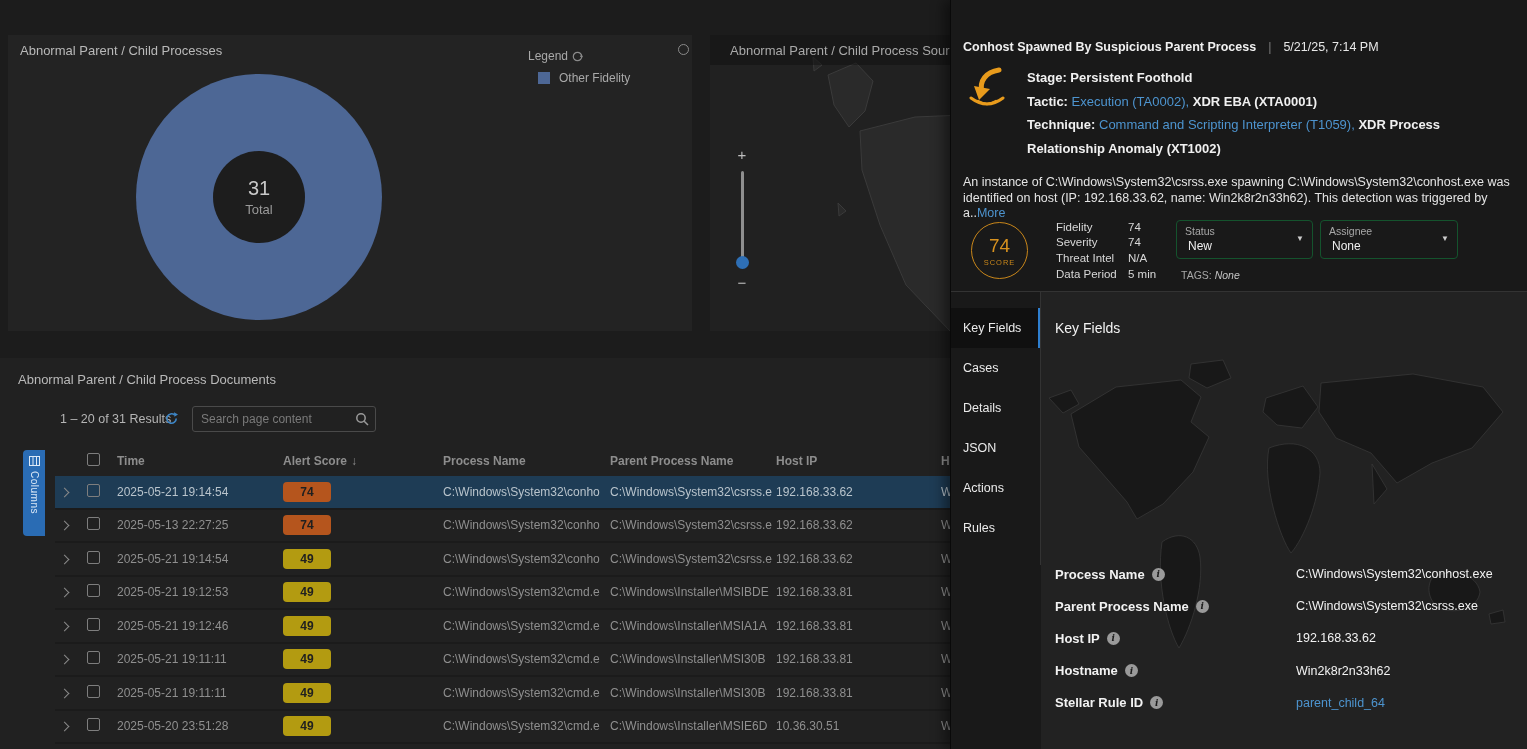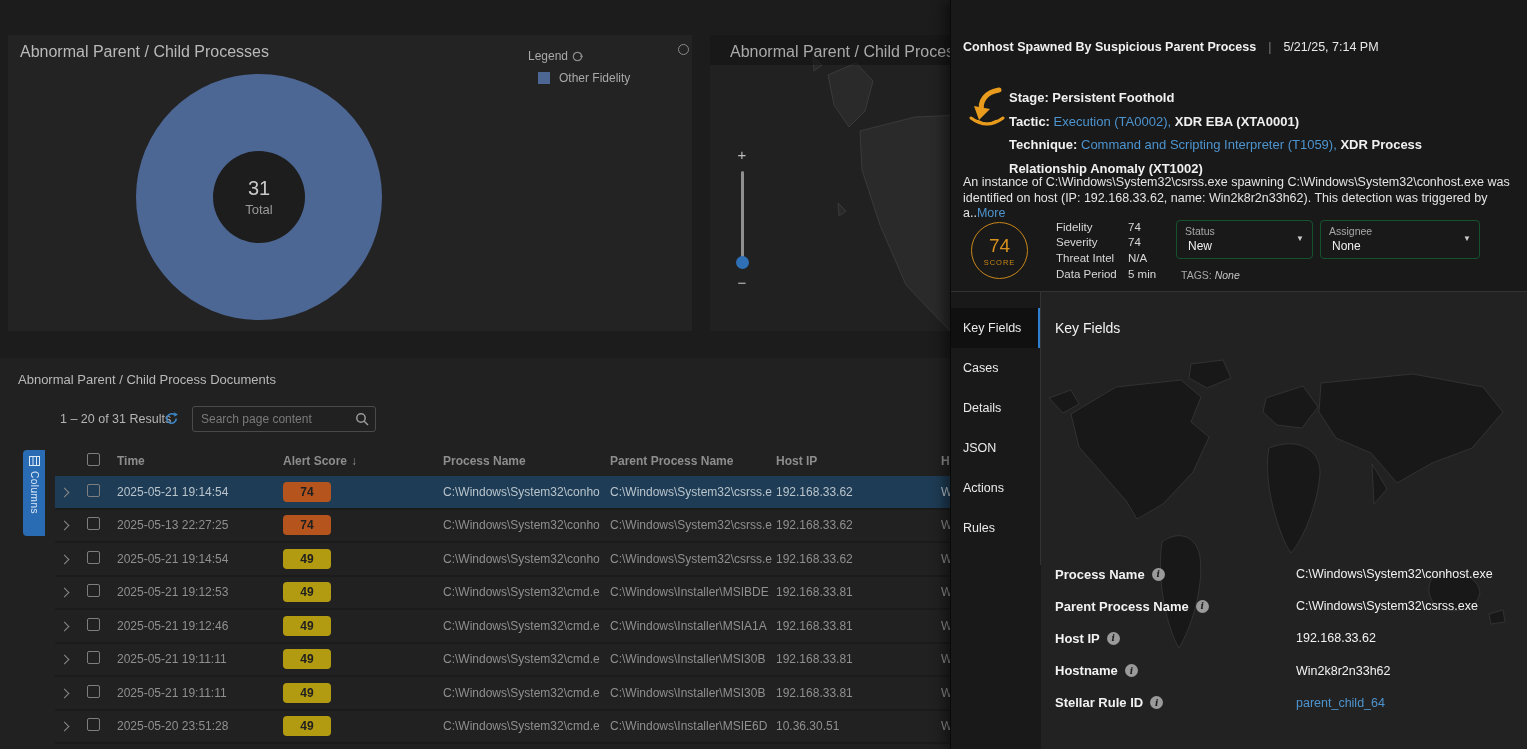--- a/index.html
+++ b/index.html
@@ -1,21 +1,21 @@
 <!DOCTYPE html>
 <html><head>
 <meta charset="utf-8">
 <style>
   * { margin:0; padding:0; box-sizing:border-box; }
   html,body { width:1527px; height:749px; overflow:hidden; background:#1c1c1c;
     font-family:"Liberation Sans","DejaVu Sans",sans-serif; }
   .stage { position:relative; width:1527px; height:749px; }
 
   .panel { position:absolute; background:#232323; }
-  .panel-title { position:absolute; left:12px; top:8px; font-size:16px; color:#b9b9b9; white-space:nowrap; }
+  .panel-title { position:absolute; left:12px; top:8px; font-size:13px; color:#b9b9b9; white-space:nowrap; }
 
   
   .donut-panel { left:8px; top:35px; width:684px; height:296px; }
   .legend { position:absolute; left:520px; top:14px; }
   .legend-head { font-size:12px; color:#a9a9a9; display:flex; align-items:center; gap:4px; }
   .legend-item { margin-top:8px; margin-left:10px; display:flex; align-items:center; gap:9px; font-size:12px; color:#a9a9a9; }
   .sw { width:12px; height:12px; background:#4d6795; display:inline-block; }
   .panel-circle { position:absolute; left:670px; top:9px; width:11px; height:11px; border:1px solid #8a8a8a; border-radius:50%; }
   .donut { position:absolute; left:128px; top:39px; width:246px; height:246px; border-radius:50%; background:#4d6795; }
   .hole { position:absolute; left:50%; top:50%; width:92px; height:92px; margin:-46px 0 0 -46px; border-radius:50%;
@@ -66,34 +66,34 @@
   .d-title { font-size:17px; color:#f2f2f2; white-space:nowrap; }
   .d-nav { margin-left:auto; display:flex; align-items:center; gap:10px; }
   .doc-count { font-size:11px; font-weight:bold; color:#e5e5e5; }
   .chev-btn { width:8px; height:8px; border-right:2px solid #e5e5e5; border-top:2px solid #e5e5e5; display:inline-block; cursor:pointer; }
   .chev-left { transform:rotate(-135deg); border-color:#6f6f6f; }
   .chev-right { transform:rotate(45deg); }
   .close-x { font-size:19px; font-weight:bold; color:#efefef; line-height:16px; cursor:pointer; margin-left:4px; }
   .d-sub { position:absolute; left:12px; top:40px; font-size:12.5px; display:flex; gap:12px; align-items:center; }
   .d-sub .name { font-weight:bold; color:#f0f0f0; }
   .d-sub .sep { color:#777; }
-  .stageblock { position:absolute; left:14px; top:86px; display:flex; }
+  .stageblock { position:absolute; left:14px; top:66px; display:flex; gap:18px; }
   .stagetext { width:490px; font-size:13px; line-height:23.5px; color:#f0f0f0; }
   .stagetext b { font-weight:bold; }
   .lnk { color:#4d94cf; cursor:pointer; }
   .d-desc { position:absolute; left:12px; top:175px; width:556px; font-size:12.5px; line-height:15.5px; color:#e4e4e4; }
   .score-circle { position:absolute; left:20px; top:222px; width:57px; height:57px; border:1px solid #c8861a; border-radius:50%;
     display:flex; flex-direction:column; align-items:center; justify-content:center; }
   .score-num { font-size:19px; color:#d8921f; }
   .score-lab { font-size:7.5px; letter-spacing:1px; color:#c8861a; margin-top:1px; }
   .stats { position:absolute; left:105px; top:219px; font-size:11.5px; color:#d8d8d8; }
   .stat-row { display:grid; grid-template-columns:72px auto; height:15.6px; align-items:center; }
   .dd { position:absolute; top:220px; height:39px; border:1px solid #14532d; border-radius:4px; padding:4px 8px; cursor:pointer; }
   .dd-status { left:225px; width:137px; }
-  .dd-assignee { left:369px; width:160px; }
+  .dd-assignee { left:369px; width:138px; }
   .dd-label { font-size:10.5px; color:#a8a8a8; }
   .dd-value { font-size:12px; color:#efefef; margin:2px 0 0 3px; }
   .dd-caret { position:absolute; right:8px; top:13px; font-size:8px; color:#cccccc; }
   .tags { position:absolute; left:230px; top:269px; font-size:10.5px; color:#a8a8a8; }
   .tags i { color:#c5c5c5; }
   .d-divider { position:absolute; left:0; top:291px; width:577px; height:1px; background:#333; }
   .tabcol { position:absolute; left:0; top:292px; width:90px; height:273px; border-right:1px solid #333; padding-top:16px; }
   .tab { height:40px; display:flex; align-items:center; padding-left:12px; font-size:12.5px; color:#eaeaea; cursor:pointer; }
   .tab.active { background:#101010; border-right:2px solid #2e7fd0; }
   .d-content { position:absolute; left:90px; top:292px; width:487px; height:457px; background:#222; overflow:hidden; }

